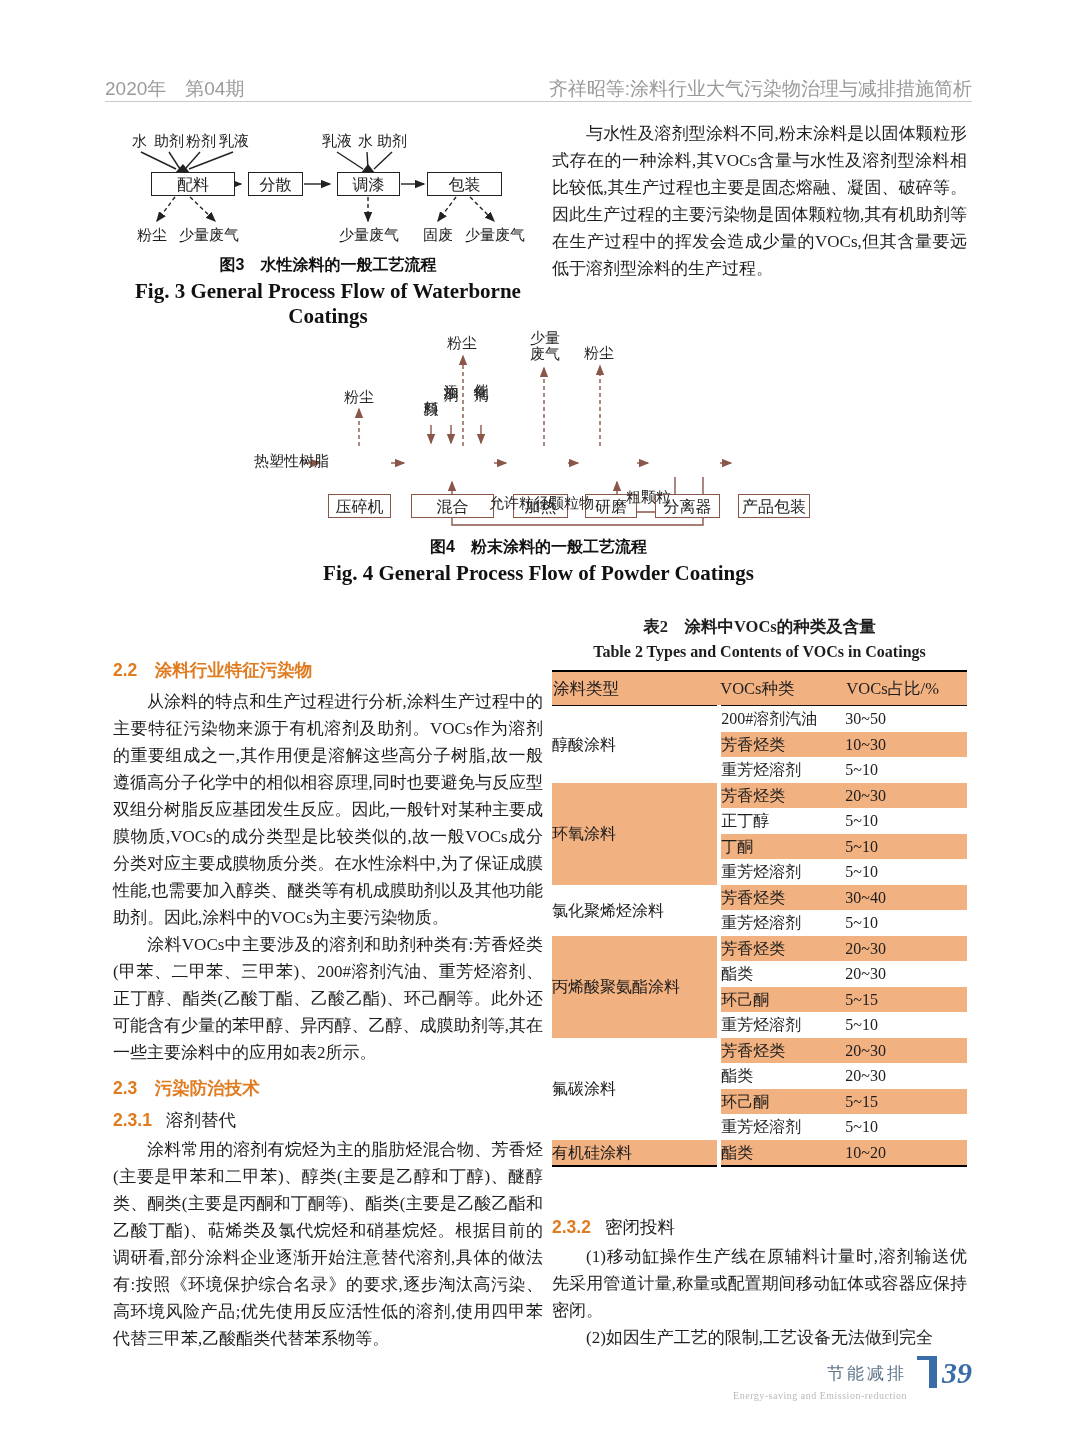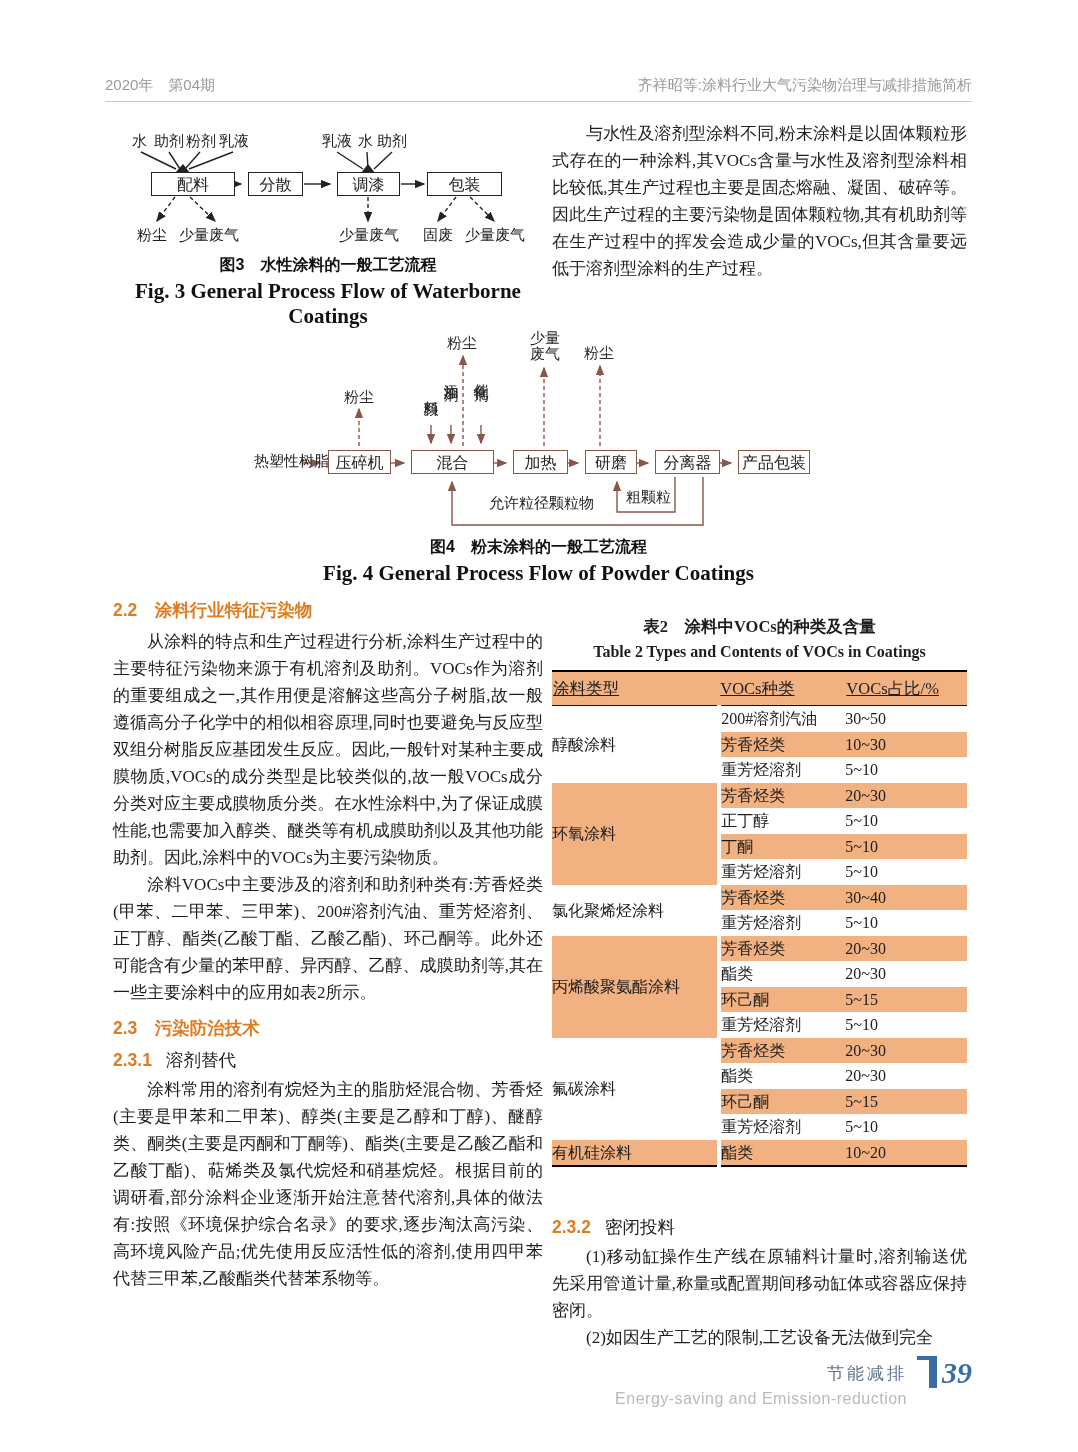--- a/index.html
+++ b/index.html
@@ -1,32 +1,32 @@
 <!DOCTYPE html>
 <html><head>
 <meta charset="utf-8">
 <style>
   html,body{margin:0;padding:0;background:#ffffff;}
   .page{position:relative;width:1078px;height:1452px;background:#fff;overflow:hidden;
         font-family:"Liberation Serif","DejaVu Serif",serif;color:#222;}
   
   .runhead{position:absolute;left:105px;top:76px;width:867px;display:flex;
-           justify-content:space-between;font-size:15px;color:#9a9a9a;
+           justify-content:space-between;font-size:19px;color:#9a9a9a;
            font-family:"Liberation Sans","DejaVu Sans",sans-serif;}
   .headrule{position:absolute;left:105px;top:101px;width:867px;height:1px;background:#c9c9c9;}
 
   
   .figbox{position:absolute;}
   .figbox svg{position:absolute;left:0;top:0;}
   .node{position:absolute;border:1.4px solid #222;height:24px;line-height:23px;
         text-align:center;font-size:16px;font-family:"Liberation Sans","DejaVu Sans",sans-serif;
         background:#fff;box-sizing:border-box;}
   .flab{position:absolute;font-size:15px;white-space:nowrap;
         font-family:"Liberation Sans","DejaVu Sans",sans-serif;color:#1c1c1c;}
-  .fig4 .node{border-color:#8a564a;font-family:"Liberation Serif","DejaVu Serif",serif;}
+  .fig4 .node{border-color:#8a564a;font-family:"Liberation Serif","DejaVu Serif",serif;margin-top:44px;}
   .fig4 .flab{font-family:"Liberation Serif","DejaVu Serif",serif;color:#262626;}
   .vlab{writing-mode:vertical-rl;text-orientation:upright;line-height:15px;letter-spacing:1px;}
   .wrap2{white-space:normal;width:36px;line-height:16px;text-align:center;}
   .figcap-cn{position:absolute;text-align:center;font-size:16px;font-weight:bold;
              font-family:"Liberation Sans","DejaVu Sans",sans-serif;color:#111;}
   .figcap-en{position:absolute;text-align:center;font-size:21px;font-weight:bold;
              font-family:"Liberation Serif","DejaVu Serif",serif;color:#111;}
 
   
   .col{position:absolute;font-size:17px;line-height:27px;text-align:justify;color:#1d1d1d;}
@@ -42,29 +42,29 @@
   .tbl-title-en{text-align:center;font-size:16px;font-weight:bold;margin:0 0 8px 0;line-height:20px;
                 font-family:"Liberation Serif","DejaVu Serif",serif;}
   table.vocs{width:100%;border-collapse:collapse;border-top:2.2px solid #000;
              border-bottom:2.2px solid #000;font-size:16px;line-height:19px;}
   table.vocs th{background:#f2b181;font-weight:normal;height:31px;font-size:16.5px;}
   table.vocs td{height:25.5px;padding:0;}
   td.cat{padding-left:20px;border-right:4px solid #fff;}
   td.voc{padding-left:14px;}
   td.pct{text-align:left;}
   .band{background:#f2b181;}
-  table.vocs thead tr{border-bottom:1.6px solid #111;text-decoration:underline;}
+  table.vocs thead tr{border-bottom:1.6px solid #111;}
 
   
   .footer{position:absolute;right:106px;top:1356px;display:flex;align-items:flex-start;}
   .footer .txt{text-align:right;margin-right:10px;padding-top:6px;}
   .footer .cn{font-size:17px;letter-spacing:3px;color:#5d7389;
               font-family:"Liberation Sans","DejaVu Sans",sans-serif;}
-  .footer .en{font-size:16px;color:#b9b9b9;margin-top:5px;letter-spacing:0.5px;
-              font-family:Liberation Sans, sans-serif;}
+  .footer .en{font-size:10px;color:#b9b9b9;margin-top:5px;letter-spacing:0.5px;
+              font-family:Liberation Serif, serif;}
   .pn{display:flex;align-items:flex-start;}
   .bracket{display:inline-block;width:20px;height:32px;border-top:4px solid #3a6da8;
            border-right:8px solid #3a6da8;box-sizing:border-box;}
   .pnum{font-size:30px;font-weight:bold;font-style:italic;color:#3a6da8;margin-left:5px;
         font-family:"Liberation Serif","DejaVu Serif",serif;line-height:34px;}
 </style>
 </head>
 <body>
 
 <div class="page">
@@ -164,21 +164,21 @@
     <div class="node" style="left:273px;top:122px;width:55px;">加热</div>
     <div class="node" style="left:345px;top:122px;width:52px;">研磨</div>
     <div class="node" style="left:415px;top:122px;width:65px;">分离器</div>
     <div class="node" style="left:498px;top:122px;width:72px;">产品包装</div>
     <span class="flab" style="left:386px;top:160px;">粗颗粒</span>
     <span class="flab" style="left:249px;top:166px;">允许粒径颗粒物</span>
   </div>
   <div class="figcap-cn" style="left:105px;top:537px;width:867px;">图4　粉末涂料的一般工艺流程</div>
   <div class="figcap-en" style="left:105px;top:561px;width:867px;">Fig. 4 General Process Flow of Powder Coatings</div>
 
-  <div class="col" style="left:113px;top:588px;width:430px;">
+  <div class="col" style="left:113px;top:648px;width:430px;">
     <p class="h-orange">
       <span>2.2</span> <span>涂料行业特征污染物</span>
     </p>
     <p class="para">从涂料的特点和生产过程进行分析,涂料生产过程中的主要特征污染物来源于有机溶剂及助剂。VOCs作为溶剂的重要组成之一,其作用便是溶解这些高分子树脂,故一般遵循高分子化学中的相似相容原理,同时也要避免与反应型双组分树脂反应基团发生反应。因此,一般针对某种主要成膜物质,VOCs的成分类型是比较类似的,故一般VOCs成分分类对应主要成膜物质分类。在水性涂料中,为了保证成膜性能,也需要加入醇类、醚类等有机成膜助剂以及其他功能助剂。因此,涂料中的VOCs为主要污染物质。</p>
     <p class="para">涂料VOCs中主要涉及的溶剂和助剂种类有:芳香烃类(甲苯、二甲苯、三甲苯)、200#溶剂汽油、重芳烃溶剂、正丁醇、酯类(乙酸丁酯、乙酸乙酯)、环己酮等。此外还可能含有少量的苯甲醇、异丙醇、乙醇、成膜助剂等,其在一些主要涂料中的应用如表2所示。</p>
     <p class="h-orange">
       <span>2.3</span> <span>污染防治技术</span>
     </p>
     <p class="h-sub">
       <span class="num">2.3.1</span><span class="ttl">溶剂替代</span>

